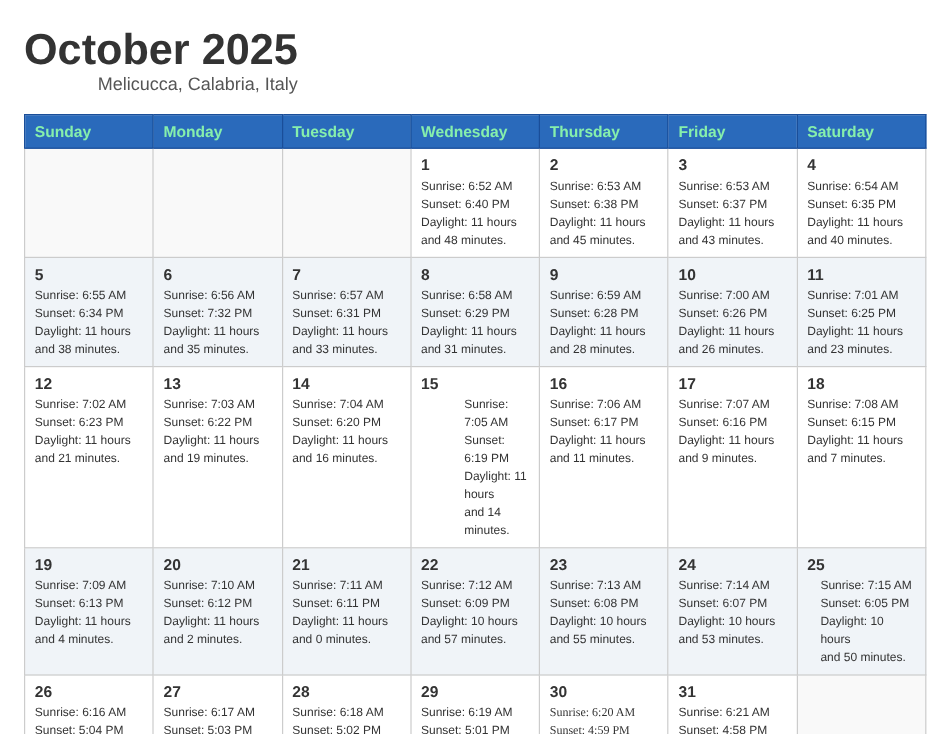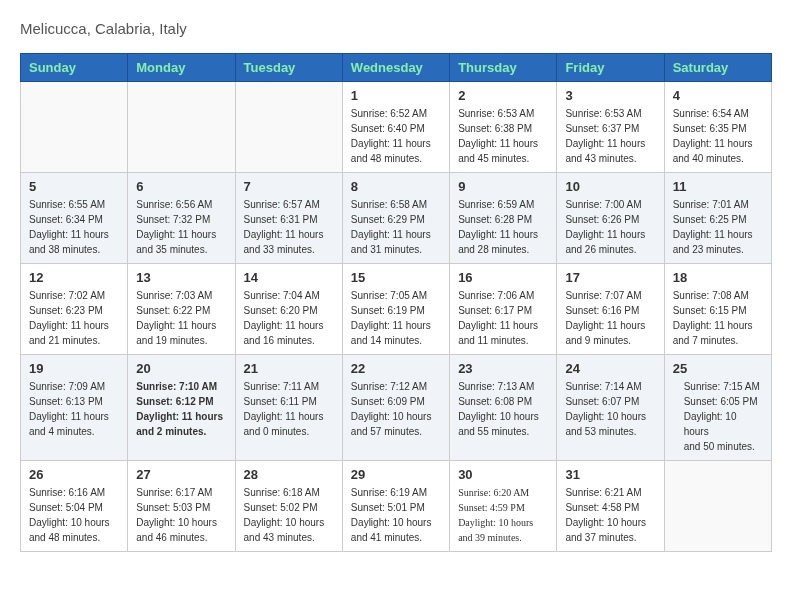--- a/index.html
+++ b/index.html
@@ -87,20 +87,21 @@
     }
     .row-white td {
       background-color: #fff;
     }
   </style>
 </head>
 <body>
 
 <div class="header">
   <div class="title-block">
+    <div class="month-title">October 2025</div>
     <div class="location">Melicucca, Calabria, Italy</div>
   </div>
 </div>
 
 <table class="calendar">
   <thead>
     <tr>
     <th>Sunday</th>
         <th>Monday</th>
         <th>Tuesday</th>
@@ -212,21 +213,21 @@
         </td>
         <td>
           <span class="day-number">14</span>
           <div class="day-info" style="white-space: pre-line;">Sunrise: 7:04 AM
 Sunset: 6:20 PM
 Daylight: 11 hours
 and 16 minutes.</div>
         </td>
         <td>
           <span class="day-number">15</span>
-          <div class="day-info" style="white-space: pre-line;">Sunrise: 7:05 AM
+          <div class="day-info" style="white-space: pre-line; margin-left: 36px;">Sunrise: 7:05 AM
 Sunset: 6:19 PM
 Daylight: 11 hours
 and 14 minutes.</div>
         </td>
         <td>
           <span class="day-number">16</span>
           <div class="day-info" style="white-space: pre-line;">Sunrise: 7:06 AM
 Sunset: 6:17 PM
 Daylight: 11 hours
 and 11 minutes.</div>
@@ -249,21 +250,21 @@
       <tr class="row-shaded">
         <td>
           <span class="day-number">19</span>
           <div class="day-info" style="white-space: pre-line;">Sunrise: 7:09 AM
 Sunset: 6:13 PM
 Daylight: 11 hours
 and 4 minutes.</div>
         </td>
         <td>
           <span class="day-number">20</span>
-          <div class="day-info" style="white-space: pre-line; font-weight: bold;">Sunrise: 7:10 AM
+          <div class="day-info" style="white-space: pre-line;">Sunrise: 7:10 AM
 Sunset: 6:12 PM
 Daylight: 11 hours
 and 2 minutes.</div>
         </td>
         <td>
           <span class="day-number">21</span>
           <div class="day-info" style="white-space: pre-line;">Sunrise: 7:11 AM
 Sunset: 6:11 PM
 Daylight: 11 hours
 and 0 minutes.</div>

